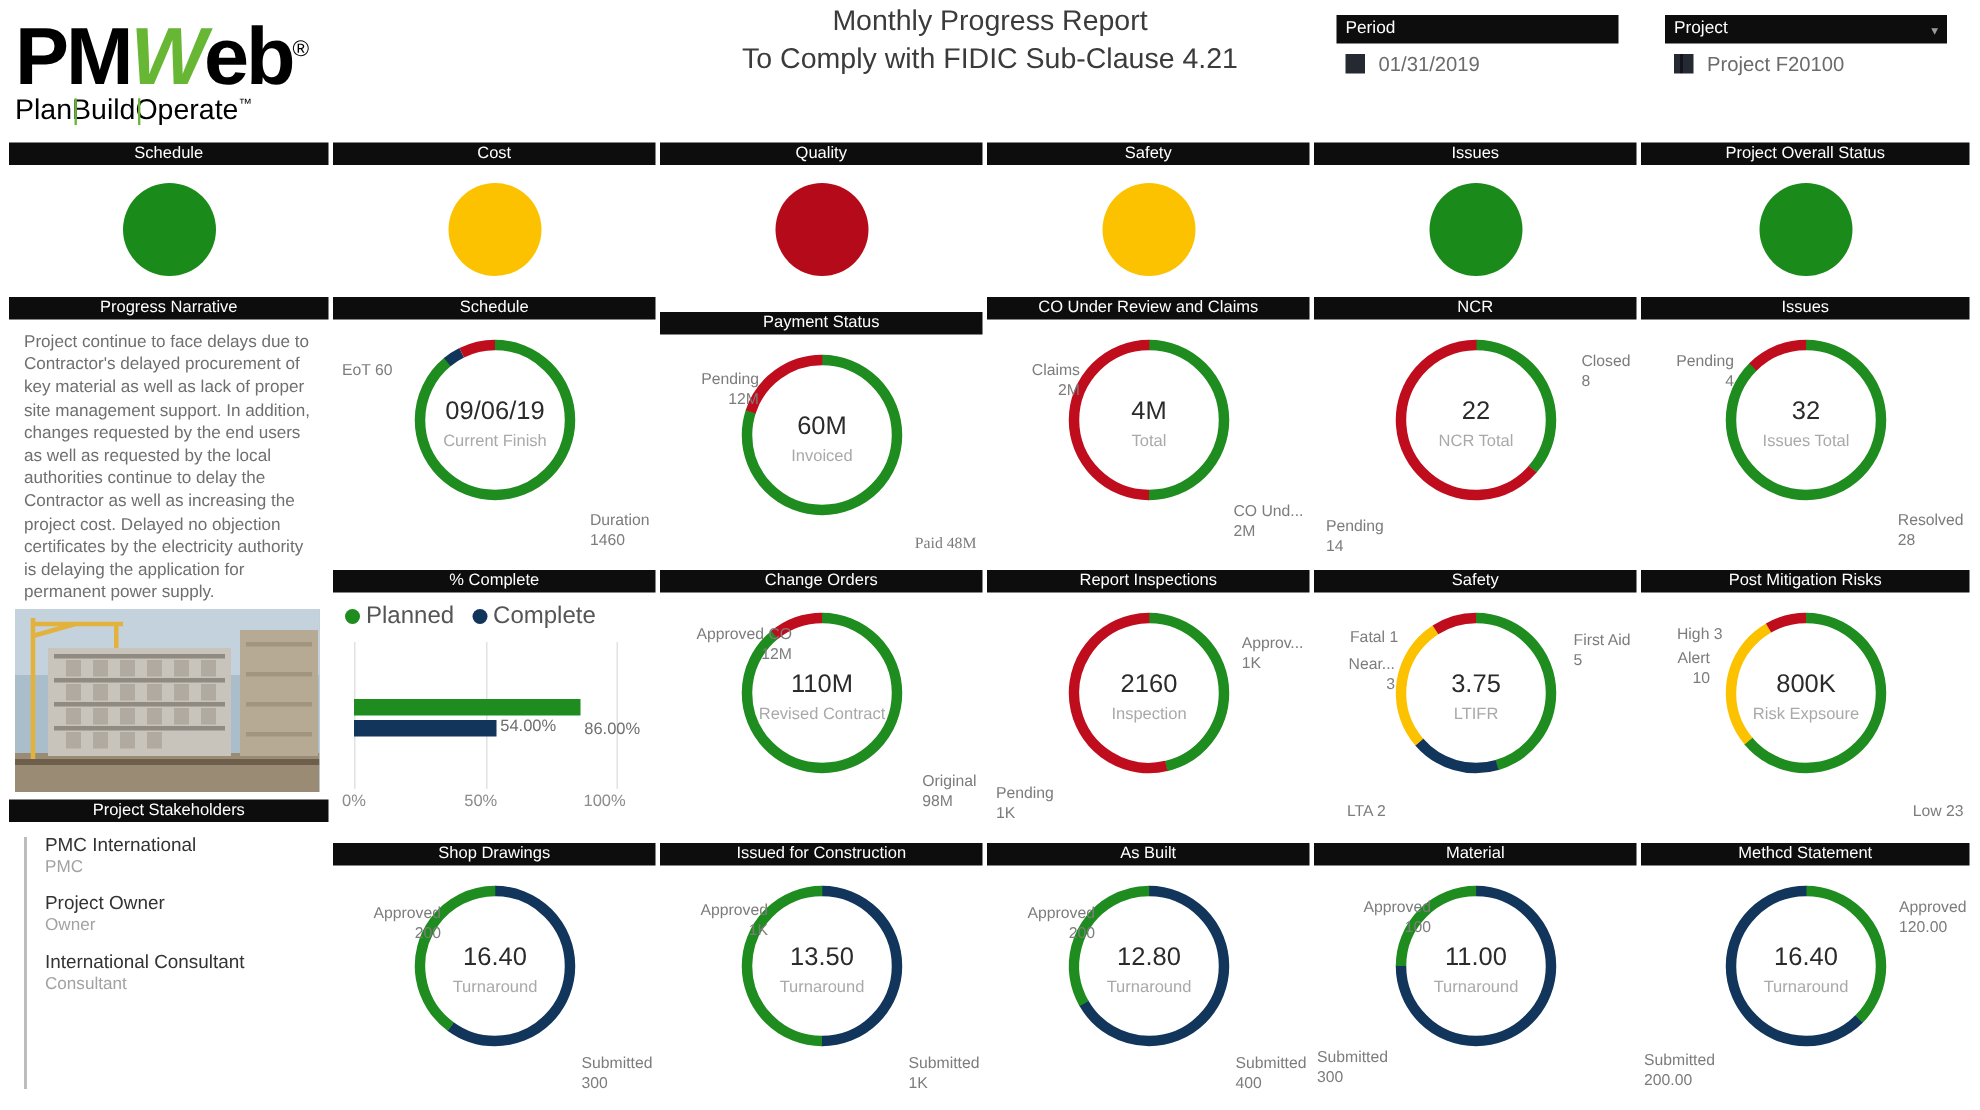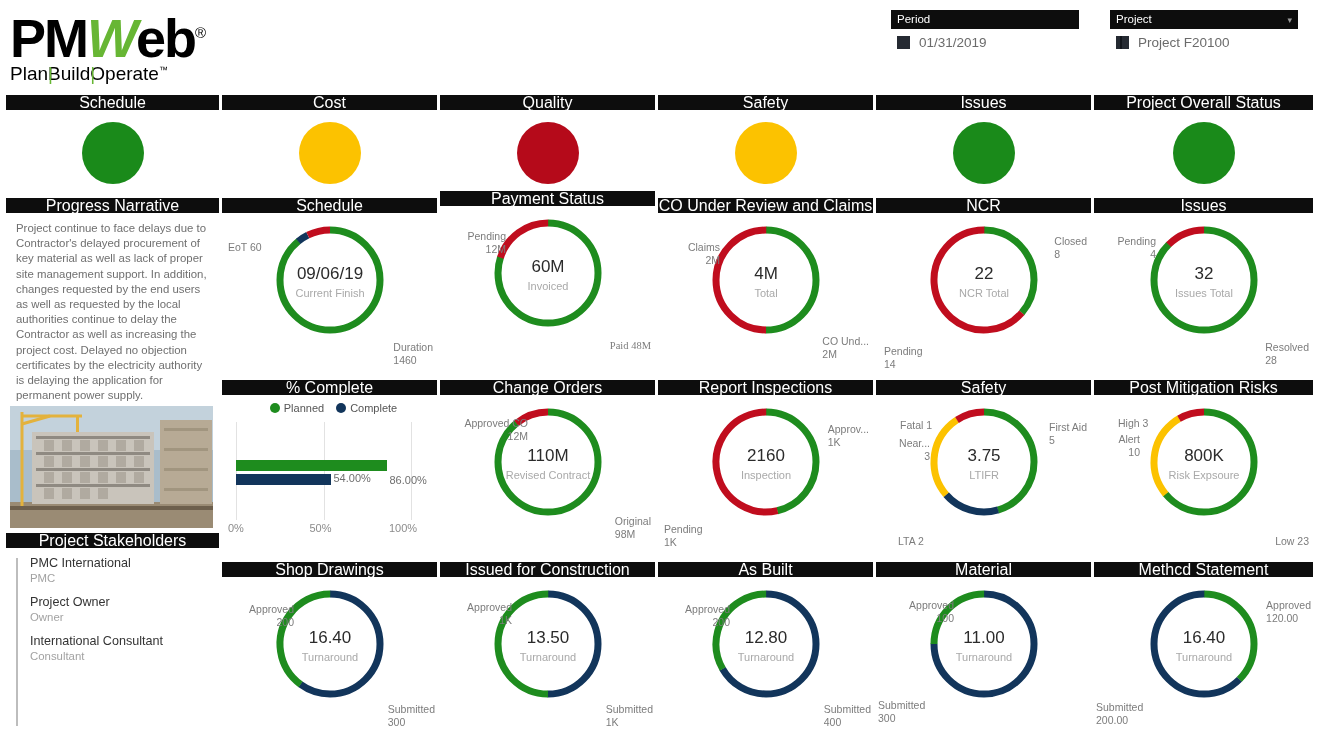--- a/index.html
+++ b/index.html
@@ -30,21 +30,21 @@
   .slicer .sl-head{background:#0d0d0d;color:#fff;font-size:11.5px;
         padding:2px 6px;height:15px;line-height:15px;position:relative;}
   .sl-caret{position:absolute;right:6px;top:3px;color:#9b9b9b;font-size:9px;}
   .sl-row{display:flex;align-items:center;padding:6px 6px 0 6px;}
   .sl-box{width:13px;height:13px;background:#252a32;margin-right:9px;flex:0 0 auto;}
   .sl-box.striped{background:linear-gradient(90deg,#252a32 0 4px,#11151b 4px 6px,#252a32 6px 13px);}
   .sl-val{font-size:13.5px;color:#6b6b6b;}
 
   
   .card{position:absolute;}
-  .card-title{background:#0d0d0d;color:#ffffff;font-size:16px;
+  .card-title{background:#0d0d0d;color:#ffffff;font-size:11px;
         text-align:center;height:15px;line-height:15px;font-weight:normal;}
   .card-body{position:relative;width:100%;}
 
   
   .light{border-radius:50%;margin:0 auto;}
 
   
   .narrative{font-size:11.4px;line-height:15.2px;color:#6f6f6f;padding:8px 9px 0 10px;}
 
   
@@ -60,21 +60,21 @@
   .stk-role{font-size:11.4px;color:#a2a2a2;line-height:14px;}
 
   
   .donut-wrap{position:relative;width:100%;height:100%;}
   .donut-svg{position:absolute;left:50%;transform:translateX(-50%);top:8px;}
   .d-center-val{font-size:17px;fill:#2b2b2b;text-anchor:middle;font-family:"Liberation Sans",sans-serif;}
   .d-center-lbl{font-size:11px;fill:#a9a9a9;text-anchor:middle;font-family:"Liberation Sans",sans-serif;}
   .lbl{position:absolute;font-size:10.5px;color:#7c7c7c;line-height:12.5px;white-space:nowrap;}
 
   
-  .legend{display:flex;align-items:center;gap:12px;padding:7px 0 0 8px;font-size:11px;color:#555;justify-content:center;}
+  .legend{display:flex;align-items:center;gap:12px;padding:7px 0 0 8px;font-size:16px;color:#555;}
   .legend .dot{width:10px;height:10px;border-radius:50%;display:inline-block;margin-right:4px;vertical-align:-1px;}
   .bc{position:relative;margin-top:8px;height:118px;}
   .bc-grid{position:absolute;top:0;width:1px;height:98px;background:#e2e2e2;}
   .bar{position:absolute;height:11px;}
   .bar-lbl{position:absolute;font-size:11px;color:#6f6f6f;white-space:nowrap;}
   .axis-lbl{position:absolute;top:100px;font-size:11px;color:#8c8c8c;}
 </style>
 </head>
 <body>
 
@@ -84,20 +84,24 @@
 
     <div class="logo">
       <div class="logo-main">
         <span>PM</span><span class="logo-w">W</span><span>eb</span><span class="logo-reg">®</span>
       </div>
       <div class="logo-sub">
         <span>Plan</span><span class="bar">|</span><span>Build</span><span class="bar">|</span><span>Operate</span><span class="logo-tm">™</span>
       </div>
     </div>
 
+    <div class="title">
+      <div>Monthly Progress Report</div>
+      <div>To Comply with FIDIC Sub-Clause 4.21</div>
+    </div>
 
     <div class="slicer" style="left:891px;top:10px;width:188px;">
       <div class="sl-head">
         <span>Period</span>
       </div>
       <div class="sl-row">
         <span class="sl-box"></span>
         <span class="sl-val">01/31/2019</span>
       </div>
     </div>
@@ -253,21 +257,21 @@
             <div class="lbl" style="left:6px;top:28px;">
               <div>EoT 60</div>
             </div>
             <div class="lbl" style="right:4px;top:128px;">
               <div>Duration</div>
               <div>1460</div>
             </div>
           </div>
         </div>
       </div>
-      <div class="card" style="left: 440px; top: 191px; width: 215px;">
+      <div class="card" style="left: 440px; top: 208px; width: 215px;">
         <div class="card-title">Payment Status</div>
         <div class="card-body" style="height:180px;">
           <div class="donut-wrap">
             <svg class="donut-svg" width="118" height="118" viewBox="0 0 118 118">
               <circle cx="59" cy="59" r="50" fill="none" stroke="#1e8c1e" stroke-width="7" stroke-dasharray="251.33 62.83" transform="rotate(-90.00 59 59)"></circle>
               <circle cx="59" cy="59" r="50" fill="none" stroke="#c00d1e" stroke-width="7" stroke-dasharray="62.83 251.33" transform="rotate(198.00 59 59)"></circle>
               <text class="d-center-val" x="59" y="58">60M</text>
               <text class="d-center-lbl" x="59" y="76">Invoiced</text>
             </svg>
             <div class="lbl" style="left:4px;top:24px;text-align:right;width:62px;">

